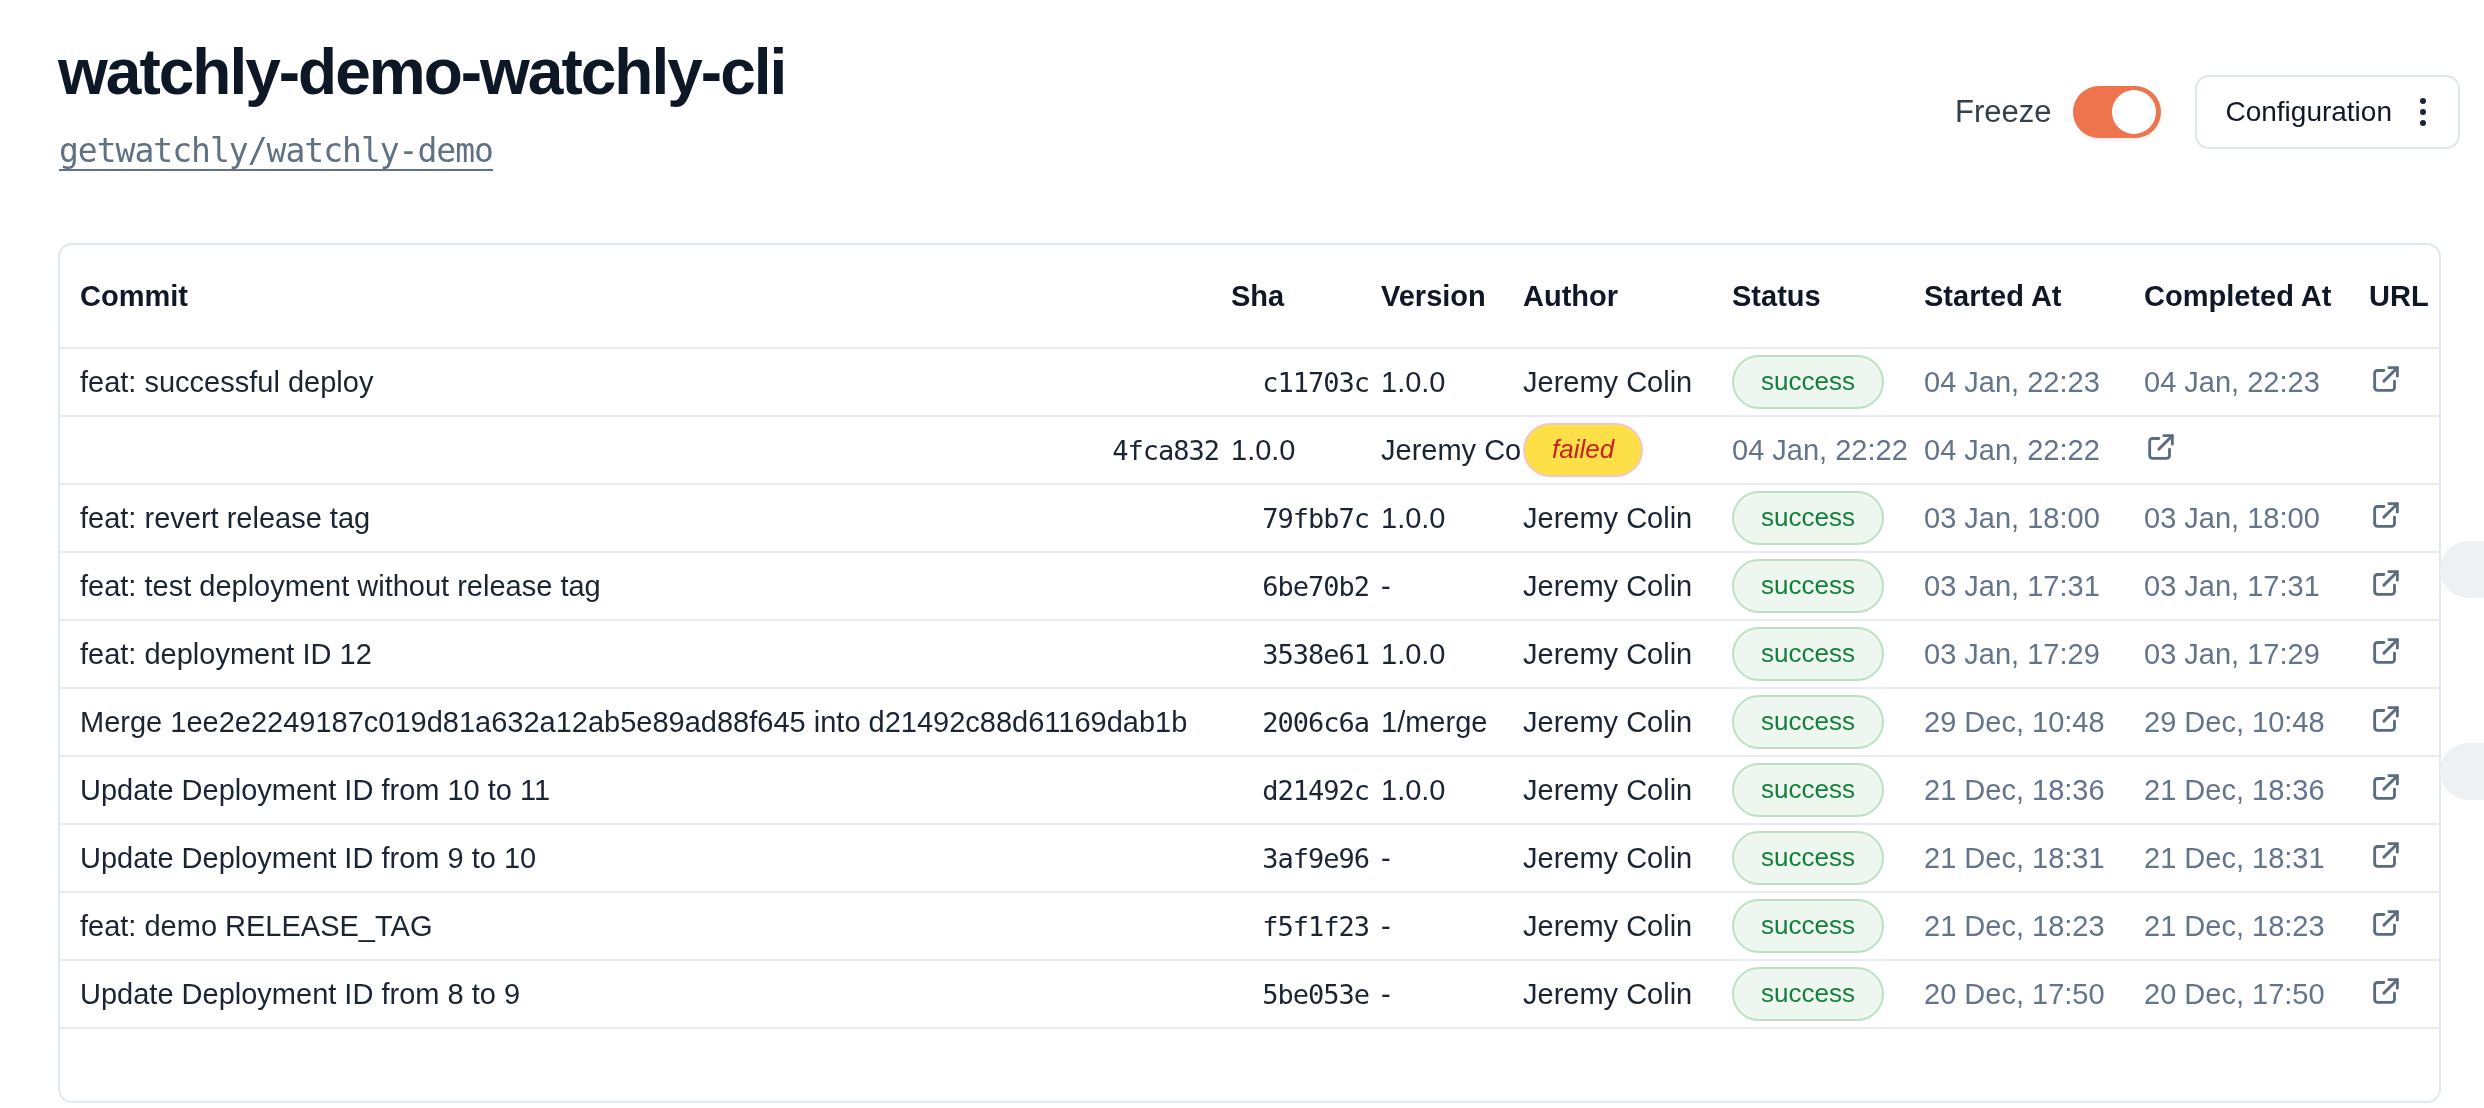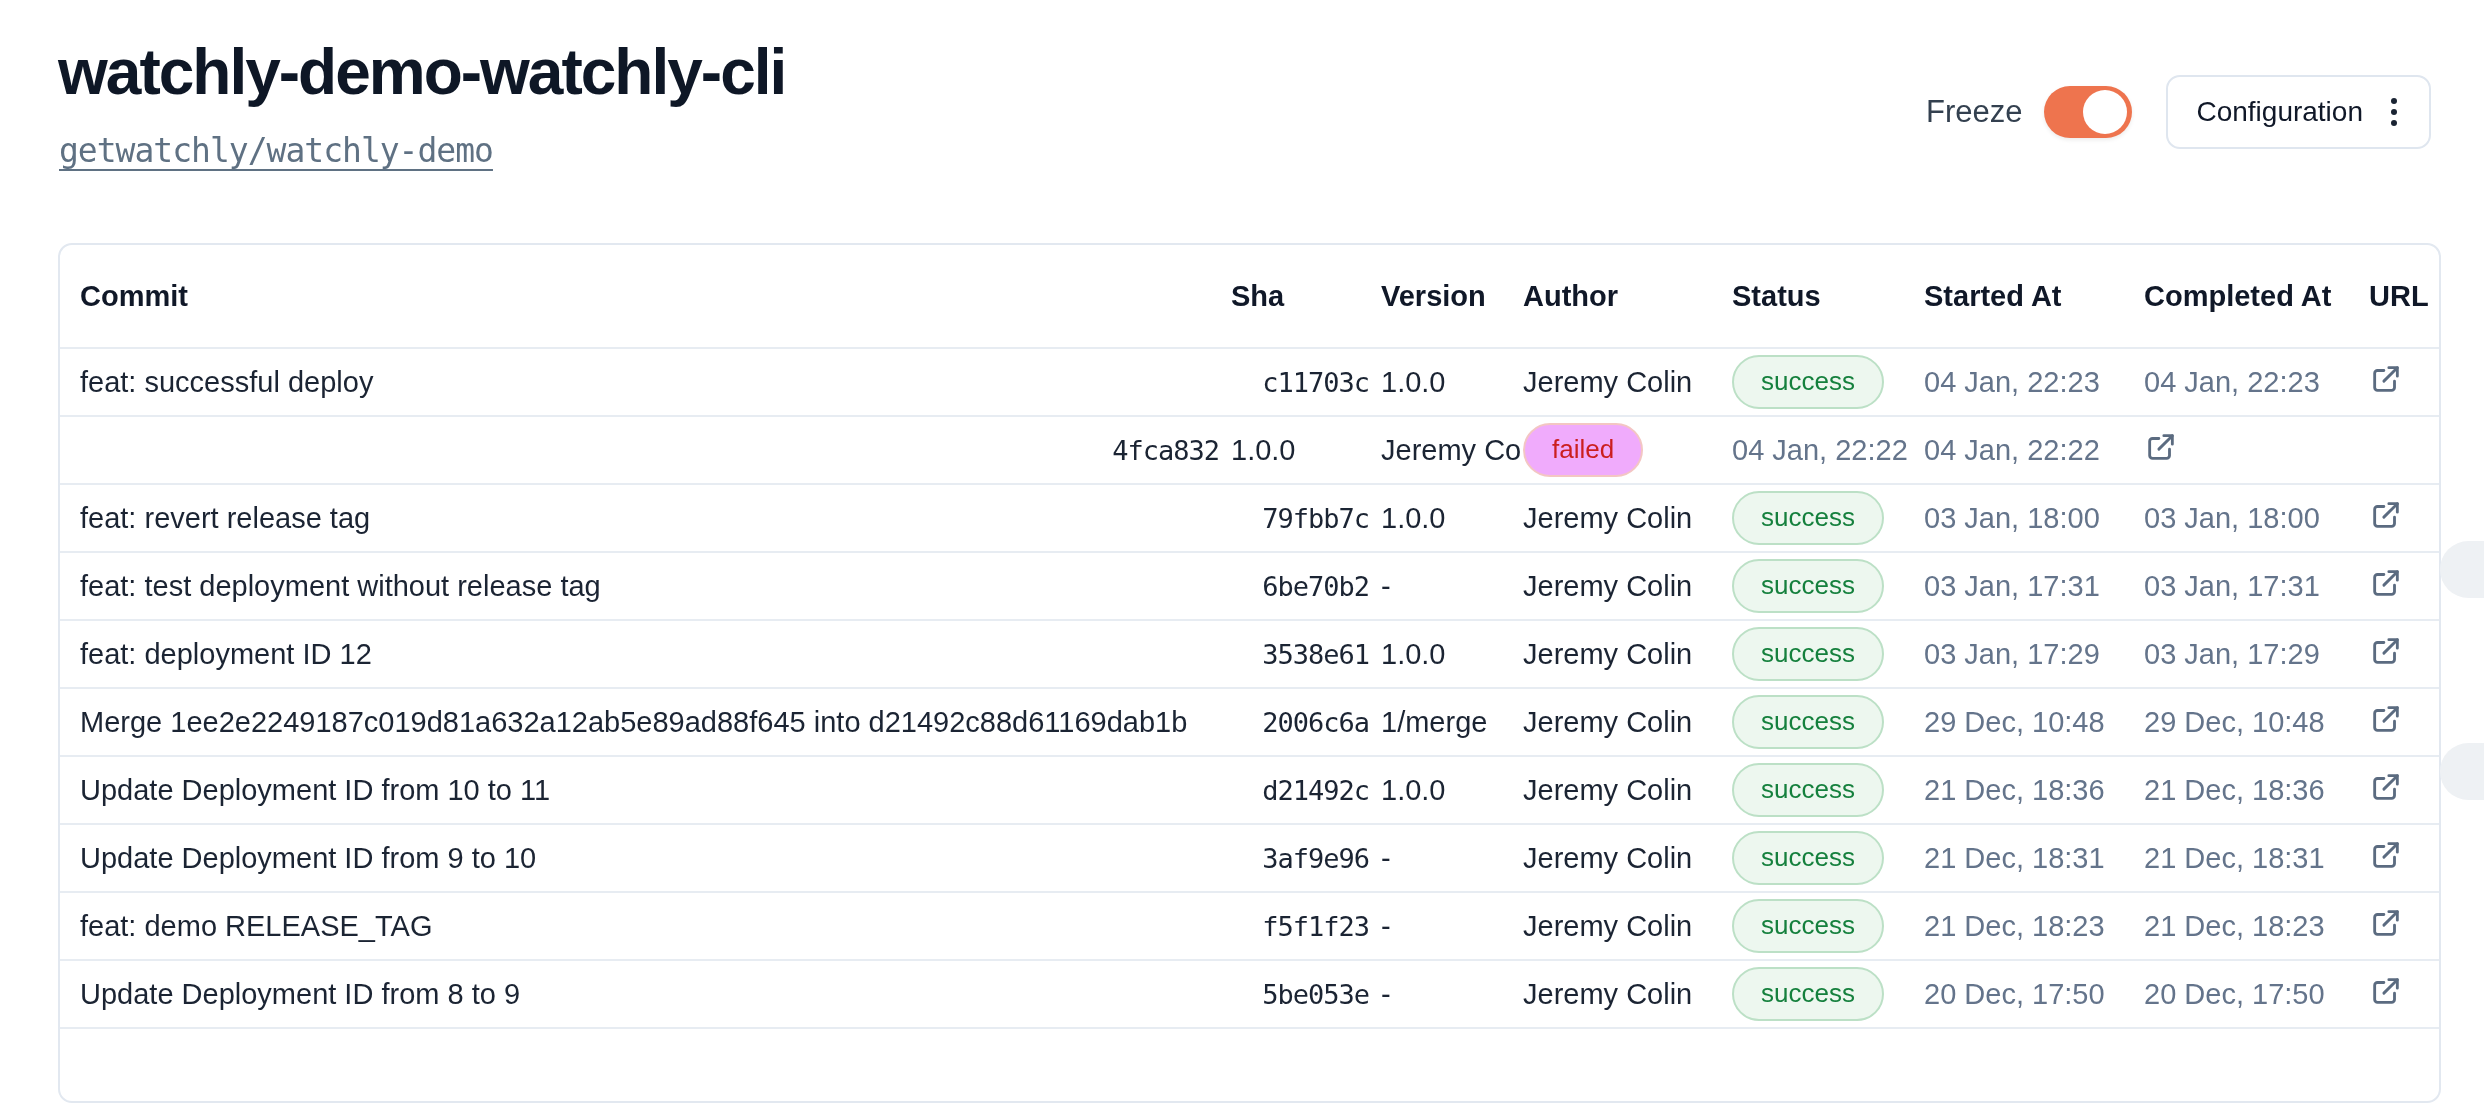--- a/index.html
+++ b/index.html
@@ -35,21 +35,21 @@
     color: #5f7183;
     text-decoration: underline;
     text-decoration-thickness: 2px;
     text-underline-offset: 7px;
     letter-spacing: -1px;
   }
 
   .controls {
     position: absolute;
     top: 75px;
-    right: 53px;
+    right: 24px;
     height: 74px;
     display: flex;
     align-items: center;
     gap: 34px;
   }
   .freeze-group { display: flex; align-items: center; gap: 22px; }
   .freeze-label {
     font-size: 31px;
     color: #33404f;
   }
@@ -129,21 +129,21 @@
   .td.date { color: #64748b; }
   .pill {
     display: inline-block;
     padding: 9px 27px;
     border-radius: 40px;
     font-size: 26px;
     font-weight: 500;
     line-height: 1.2;
   }
   .pill.success { color: #15803d; background: #edf7ef; border: 2px solid #bce0c6; }
-  .pill.failed  { color: #cb1f1f; background: #f0abfc; border: 2px solid #f3c6c3; }
+  .pill.failed  { color: #cb1f1f; background: #fde047; border: 2px solid #f3c6c3; font-style: italic; }
   .url-link { display: inline-flex; align-items: center; cursor: pointer; }
   .url-link svg { display: block; }
 
   
   .edge-tab {
     position: absolute;
     right: 0;
     width: 44px;
     height: 57px;
     background: #eef1f4;

